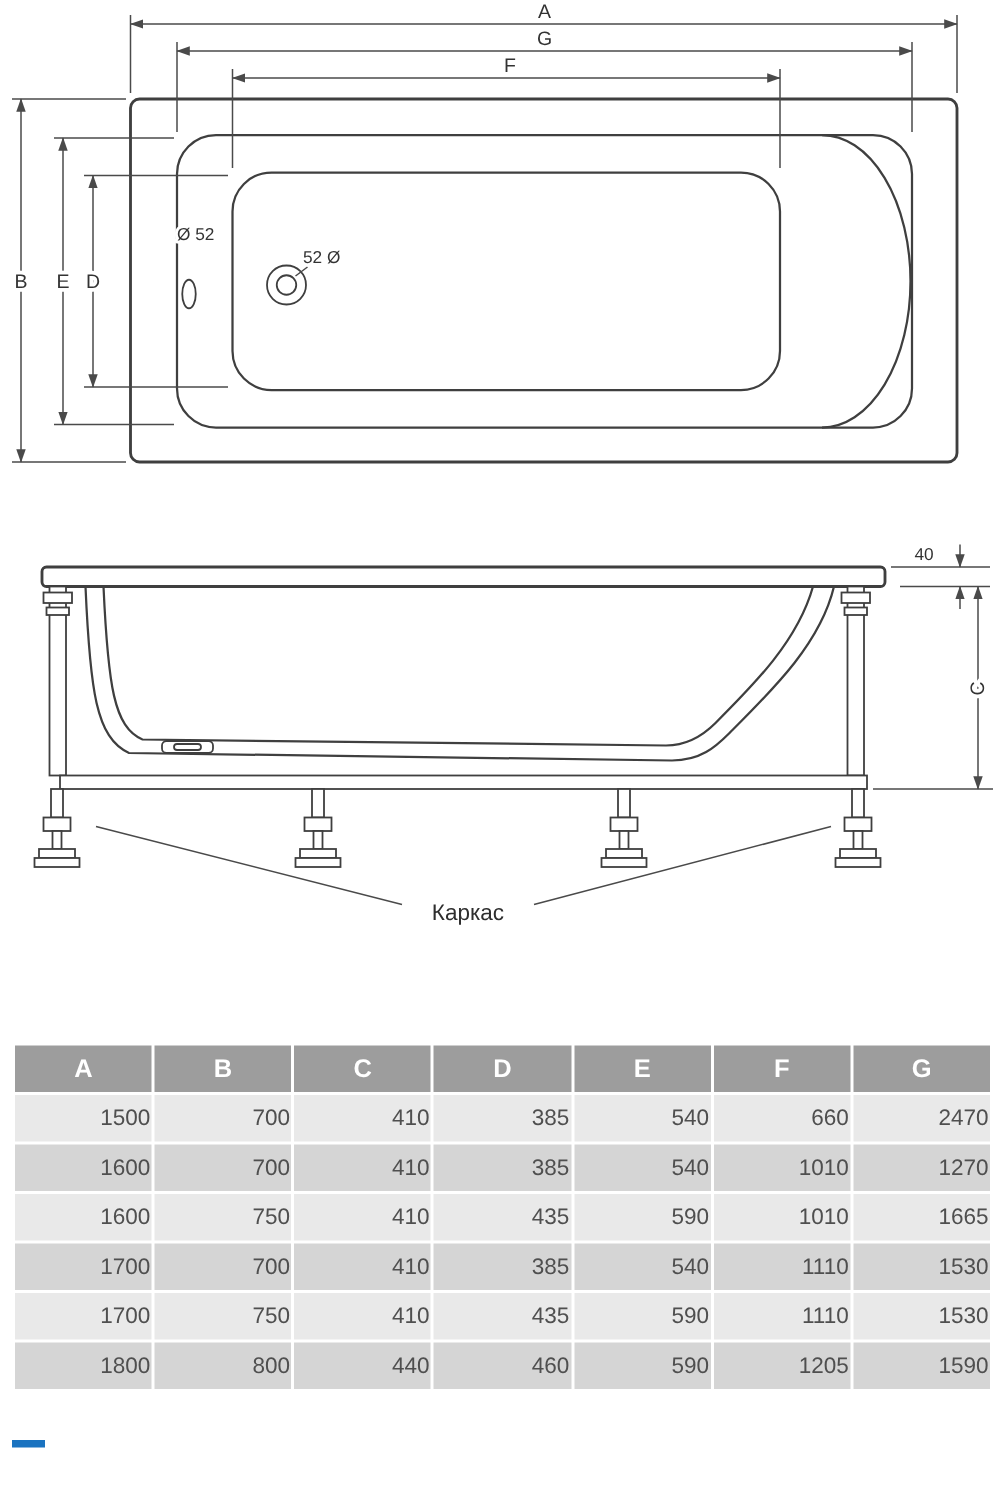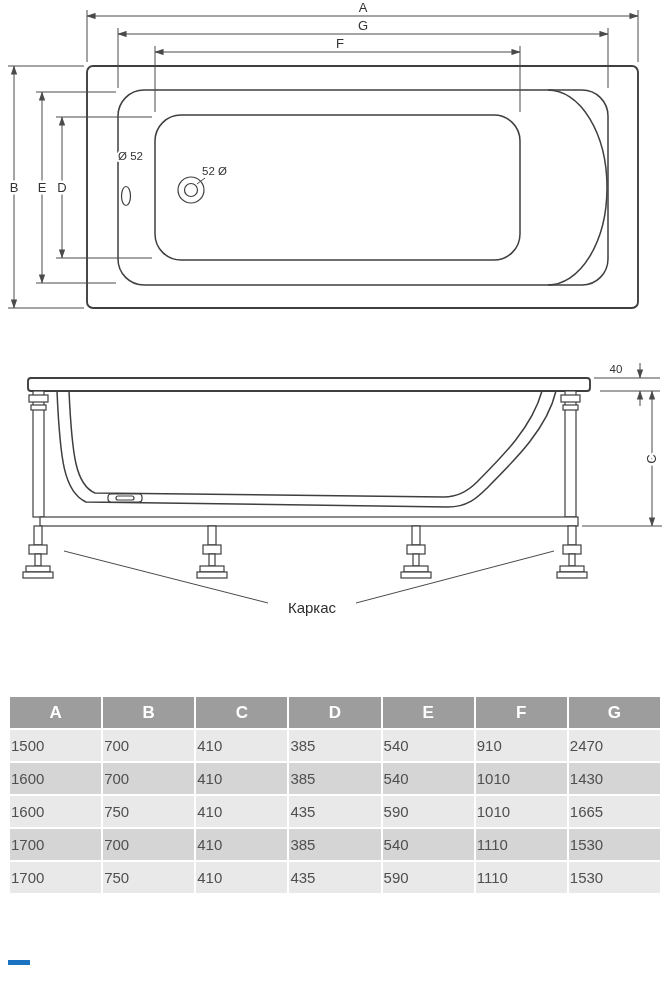--- a/index.html
+++ b/index.html
@@ -30,21 +30,21 @@
   
   .spec-table {
     border-collapse:separate; border-spacing:2px; table-layout:fixed;
     width:654px; margin:60px 0 0 8px;
   }
   .spec-table th {
     background:#9d9d9d; color:#fff; font-size:17px; font-weight:600;
     height:31px; text-align:center;
   }
   .spec-table td {
-    font-size:15px; color:#4f4f4f; text-align:left; height:31px;
+    font-size:15px; color:#4f4f4f; text-align:right; height:31px;
   }
   .spec-table tbody tr:nth-child(odd)  td { background:#e9e9e9; }
   .spec-table tbody tr:nth-child(even) td { background:#d5d5d5; }
 
   .brand-mark {
     position:absolute; left:8px; top:960px; width:22px; height:5px;
     background:#1a73c0;
   }
 </style>
 </head>
@@ -200,31 +200,31 @@
         <th>G</th>
       </tr>
     </thead>
     <tbody>
       <tr>
         <td>1500</td>
         <td>700</td>
         <td>410</td>
         <td>385</td>
         <td>540</td>
-        <td>910</td>
+        <td>660</td>
         <td>2470</td>
       </tr>
       <tr>
         <td>1600</td>
         <td>700</td>
         <td>410</td>
         <td>385</td>
         <td>540</td>
         <td>1010</td>
-        <td>1430</td>
+        <td>1270</td>
       </tr>
       <tr>
         <td>1600</td>
         <td>750</td>
         <td>410</td>
         <td>435</td>
         <td>590</td>
         <td>1010</td>
         <td>1665</td>
       </tr>
@@ -239,17 +239,26 @@
       </tr>
       <tr>
         <td>1700</td>
         <td>750</td>
         <td>410</td>
         <td>435</td>
         <td>590</td>
         <td>1110</td>
         <td>1530</td>
       </tr>
+      <tr>
+        <td>1800</td>
+        <td>800</td>
+        <td>440</td>
+        <td>460</td>
+        <td>590</td>
+        <td>1205</td>
+        <td>1590</td>
+      </tr>
     </tbody>
   </table>
 
   <div class="brand-mark"></div>
 </div>
 
 </body></html>

